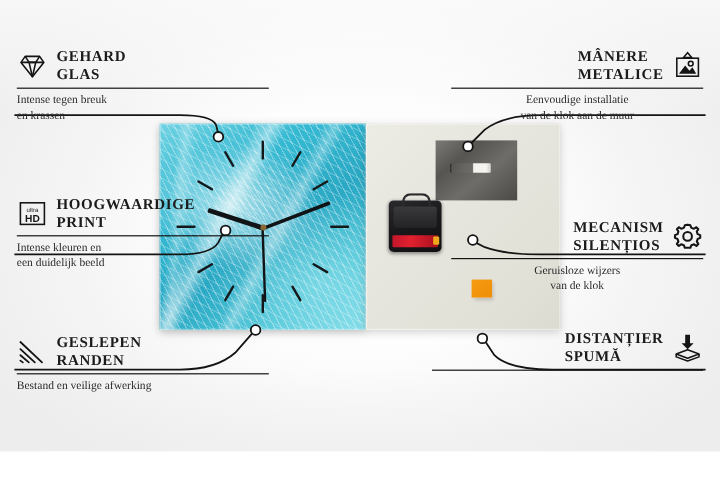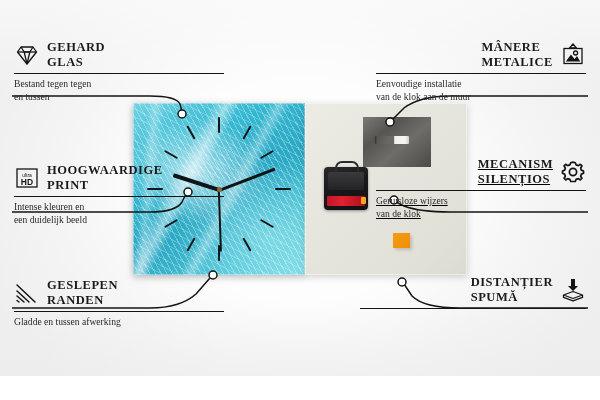--- a/index.html
+++ b/index.html
@@ -97,21 +97,21 @@
   .callout{position:absolute;width:210px;}
   .callout .head{display:flex;align-items:center;gap:7px;}
   .callout.right .head{justify-content:flex-end;}
   .ttl{
     font-size:12.5px;font-weight:700;letter-spacing:.55px;color:#1b1b1b;
     line-height:1.18;text-transform:uppercase;
   }
   .callout.right .ttl{text-align:left;}
   .rule{height:1.4px;background:#141414;margin:3px 0 4px 0;}
   .desc{font-size:9.6px;line-height:1.34;color:#2a2a2a;}
-  .callout.right .desc{text-align:left;}
+  .callout.right .desc{text-align:center;}
   .ico{width:26px;height:26px;flex:0 0 26px;display:block;text-align:right;}
   .ico svg{display:block;width:26px;height:26px;}
 
   .leaders{position:absolute;left:0;top:0;width:600px;height:400px;pointer-events:none;}
 </style>
 </head>
 <body>
 
 <div class="stage">
 
@@ -185,22 +185,22 @@
         </g>
           </svg>
       </span>
       <span class="ttl">
         <span>GEHARD</span><br>
         <span>GLAS</span>
       </span>
     </div>
     <div class="rule"></div>
     <div class="desc">
-      <span>Bestand tegen tegen</span><br>
-      <span>en tussen</span>
+      <span>Intense tegen breuk</span><br>
+      <span>en krassen</span>
     </div>
   </div>
 
   <div class="callout left" style="left:14px;top:163px;">
     <div class="head">
       <span class="ico">
         <svg viewBox="0 0 26 26">
           <rect x="3" y="4" width="20" height="18" fill="none" stroke="#141414" stroke-width="1.3"></rect>
           <text x="13" y="12" font-family="Liberation Sans, sans-serif" font-size="5" text-anchor="middle" fill="#141414">ultra</text>
           <text x="13" y="20" font-family="Liberation Sans, sans-serif" font-size="8.5" font-weight="bold" text-anchor="middle" fill="#141414">HD</text>
@@ -230,21 +230,21 @@
         </g>
           </svg>
       </span>
       <span class="ttl">
         <span>GESLEPEN</span><br>
         <span>RANDEN</span>
       </span>
     </div>
     <div class="rule"></div>
     <div class="desc">
-      <span>Gladde en tussen afwerking</span>
+      <span>Bestand en veilige afwerking</span>
     </div>
   </div>
 
   <div class="callout right" style="left:376px;top:40px;">
     <div class="head">
       <span class="ttl">
         <span>MÂNERE</span><br>
         <span>METALICE</span>
       </span>
       <span class="ico">
@@ -258,21 +258,21 @@
           </svg>
       </span>
     </div>
     <div class="rule"></div>
     <div class="desc">
       <span>Eenvoudige installatie</span><br>
       <span>van de klok aan de muur</span>
     </div>
   </div>
 
-  <div class="callout right" style="left:376px;top:157px;text-decoration:underline;">
+  <div class="callout right" style="left:376px;top:182px;">
     <div class="head">
       <span class="ttl">
         <span>MECANISM</span><br>
         <span>SILENȚIOS</span>
       </span>
       <span class="ico">
         <svg viewBox="0 0 26 26">
             <g fill="none" stroke="#141414" stroke-width="1.7" stroke-linejoin="round">
           <path d="M13,3.2 l2.3,.55 .85,2.15 2.2,.72 1.95,-1.3 1.65,1.65 -1.3,1.95 .72,2.2 2.15,.85 0,2.3 -2.15,.85 -.72,2.2 1.3,1.95 -1.65,1.65 -1.95,-1.3 -2.2,.72 -.85,2.15 -2.3,0 -2.3,0 -.85,-2.15 -2.2,-.72 -1.95,1.3 -1.65,-1.65 1.3,-1.95 -.72,-2.2 -2.15,-.85 0,-2.3 2.15,-.85 .72,-2.2 -1.3,-1.95 1.65,-1.65 1.95,1.3 2.2,-.72 .85,-2.15 Z"></path>
           <circle cx="13" cy="13" r="3.6"></circle>

